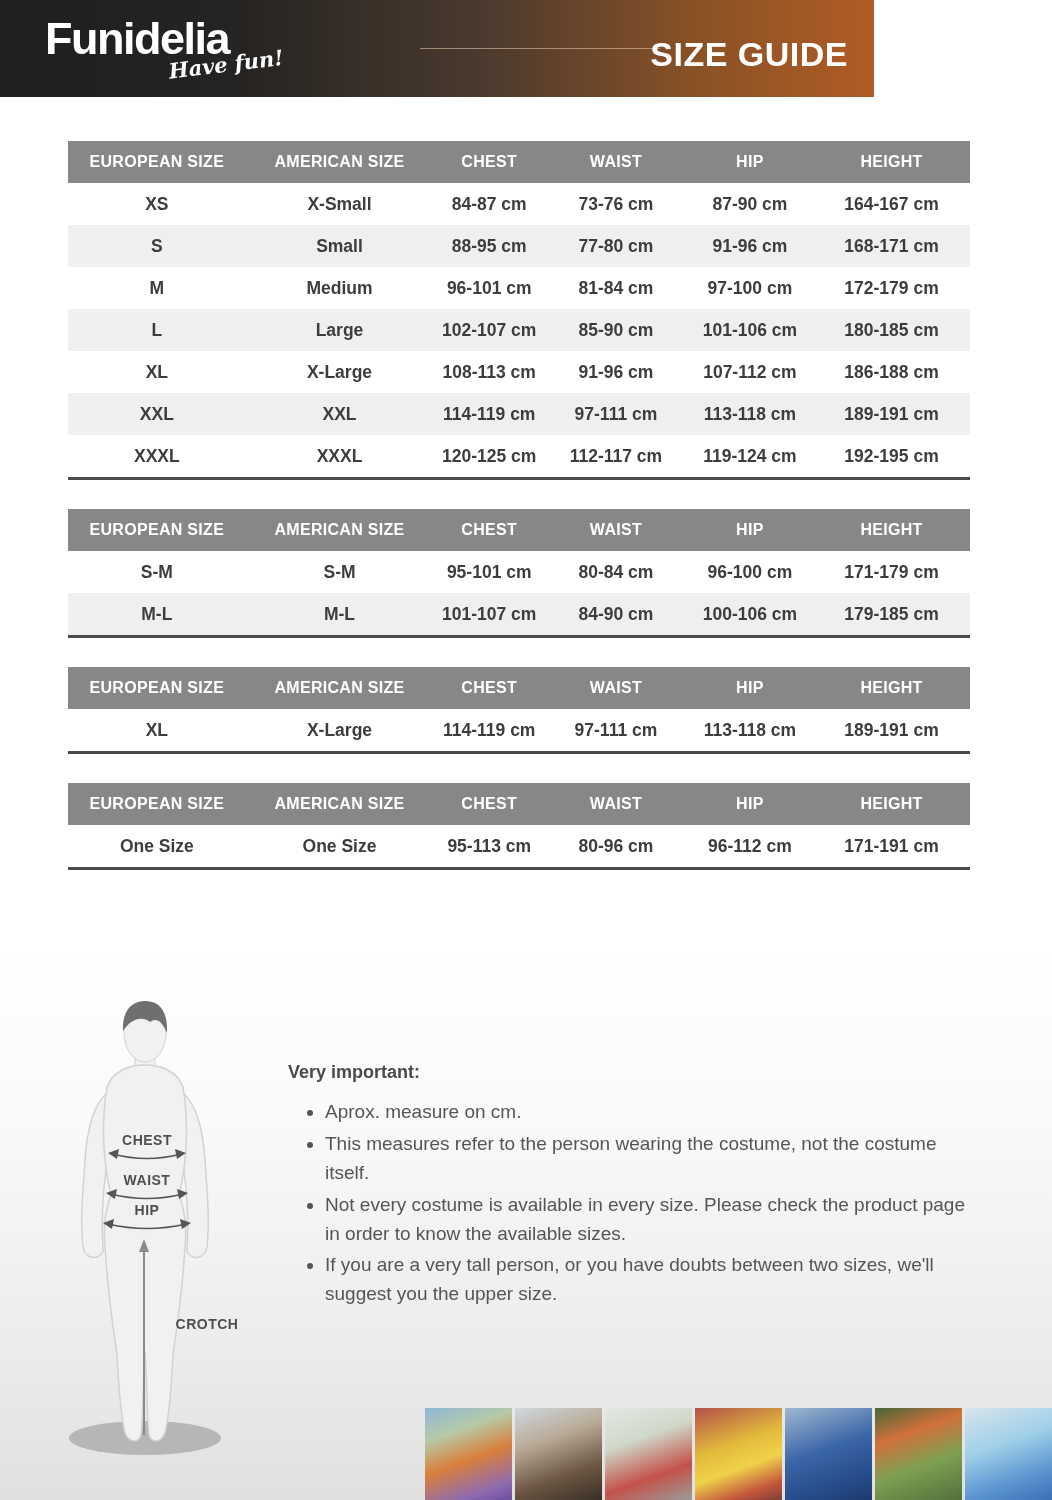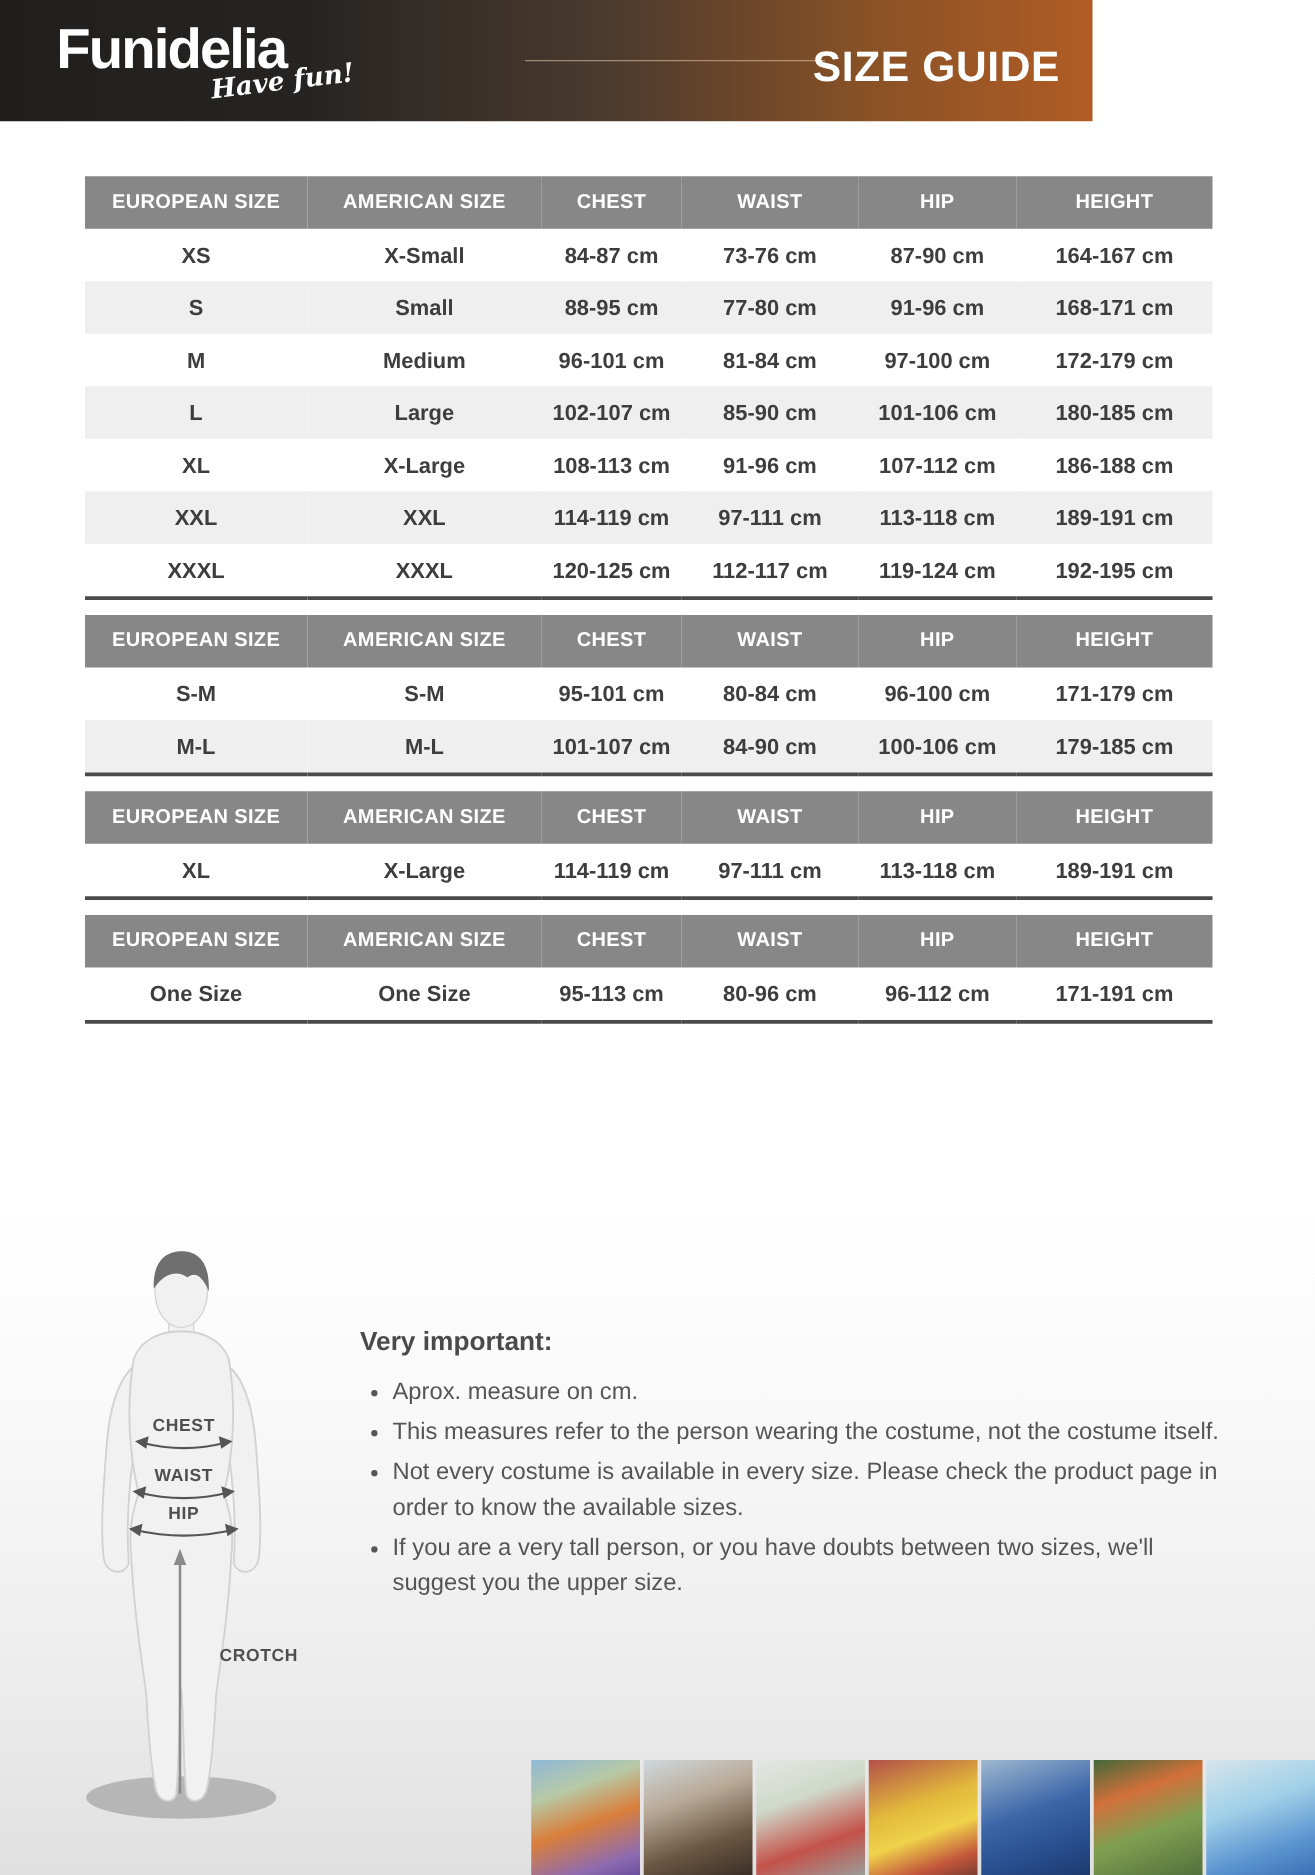--- a/index.html
+++ b/index.html
@@ -13,21 +13,21 @@
   .logo-text{font-size:45px;font-weight:800;color:#ffffff;line-height:1;letter-spacing:-1.5px;}
   .logo-tagline{color:#ffffff;font-size:21px;font-style:italic;font-weight:bold;
                 font-family:"DejaVu Serif", serif;text-align:right;transform:rotate(-7deg);
                 margin-top:-2px;padding-right:6px;}
   .hdr-line{position:absolute;top:48px;right:214px;width:240px;height:1px;background:rgba(236,205,178,0.55);}
   .hdr-title{position:absolute;top:35px;right:26px;margin:0;font-size:34px;font-weight:800;
              color:#ffffff;letter-spacing:.5px;}
 
   
   .tables{position:absolute;left:68px;top:141px;width:902px;}
-  table{width:100%;border-collapse:collapse;table-layout:fixed;margin:0 0 12px 0;
+  table{width:100%;border-collapse:collapse;table-layout:fixed;margin:0 0 29px 0;
         border-bottom:3px solid #4a4a4a;}
   th{background:#878787;color:#ffffff;font-size:16px;font-weight:800;height:42px;
      letter-spacing:.3px;text-align:center;padding:0;}
   td{height:42px;text-align:center;font-size:17.5px;font-weight:bold;color:#3d3d3d;padding:0;}
   tbody tr:nth-child(even){background:#efefef;}
   th:nth-child(1),td:nth-child(1){width:19.7%;}
   th:nth-child(2),td:nth-child(2){width:20.8%;}
   th:nth-child(3),td:nth-child(3){width:12.4%;}
   th:nth-child(4),td:nth-child(4){width:15.7%;}
   th:nth-child(5),td:nth-child(5){width:14.0%;}
@@ -36,22 +36,22 @@
   
   .bottom{position:absolute;top:957px;left:0;width:1052px;height:543px;
           background:linear-gradient(180deg,#ffffff 0%,#fafafa 28%,#ececec 72%,#e0e0e0 100%);}
   .figure{position:absolute;left:55px;top:38px;width:215px;height:465px;}
   .fig-label{font-family:"Liberation Sans", sans-serif;font-weight:bold;font-size:14px;
              fill:#4f4f4f;letter-spacing:.5px;}
   .meas{fill:none;stroke:#555555;stroke-width:1.6;}
   .body-shape{fill:#f1f1f1;stroke:#d2d2d2;stroke-width:1.5;}
 
   .notes{position:absolute;left:288px;top:105px;width:692px;}
-  .notes h2{margin:0 0 14px 0;font-size:21px;font-weight:800;color:#4a4a4a;}
-  .notes ul{margin:4px;padding-left:22px;list-style:disc;color:#555555;}
+  .notes h2{margin:0 0 14px 0;font-size:18px;font-weight:800;color:#4a4a4a;}
+  .notes ul{margin:15px;padding-left:22px;list-style:disc;color:#555555;}
   .notes li{font-size:19px;line-height:1.52;margin:3px 0;color:#555555;}
 
   
   .strip{position:absolute;left:425px;top:451px;right:0;height:92px;display:flex;gap:3px;}
   .photo{flex:1;}
   .p1{background:linear-gradient(160deg,#8fb8d8 0%,#b7c9a6 28%,#d97f3c 55%,#8e6bb0 85%,#6a4e9e 100%);}
   .p2{background:linear-gradient(160deg,#cfd8de 0%,#b9aa97 35%,#6b5642 70%,#3a2f26 100%);}
   .p3{background:linear-gradient(160deg,#e4e7e4 0%,#cfd8c9 35%,#c4524a 70%,#9b9b98 100%);}
   .p4{background:linear-gradient(160deg,#b2504a 0%,#e2b93b 40%,#f0d24a 62%,#c2553c 85%,#7d3f33 100%);}
   .p5{background:linear-gradient(160deg,#9fb8d0 0%,#3b66a8 45%,#274e8d 75%,#1d3a6e 100%);}

